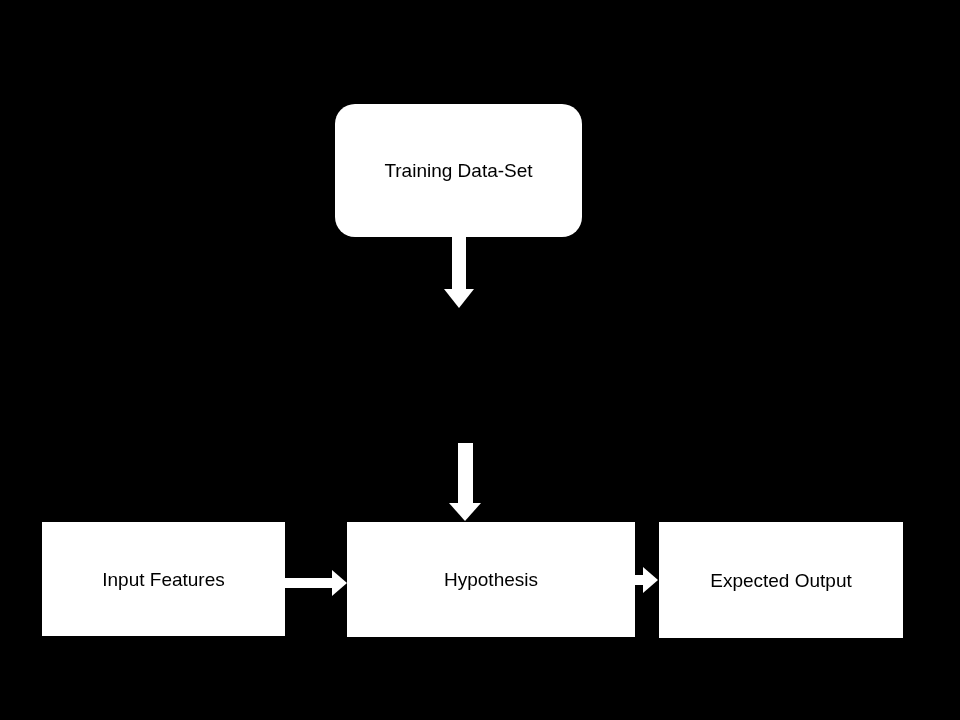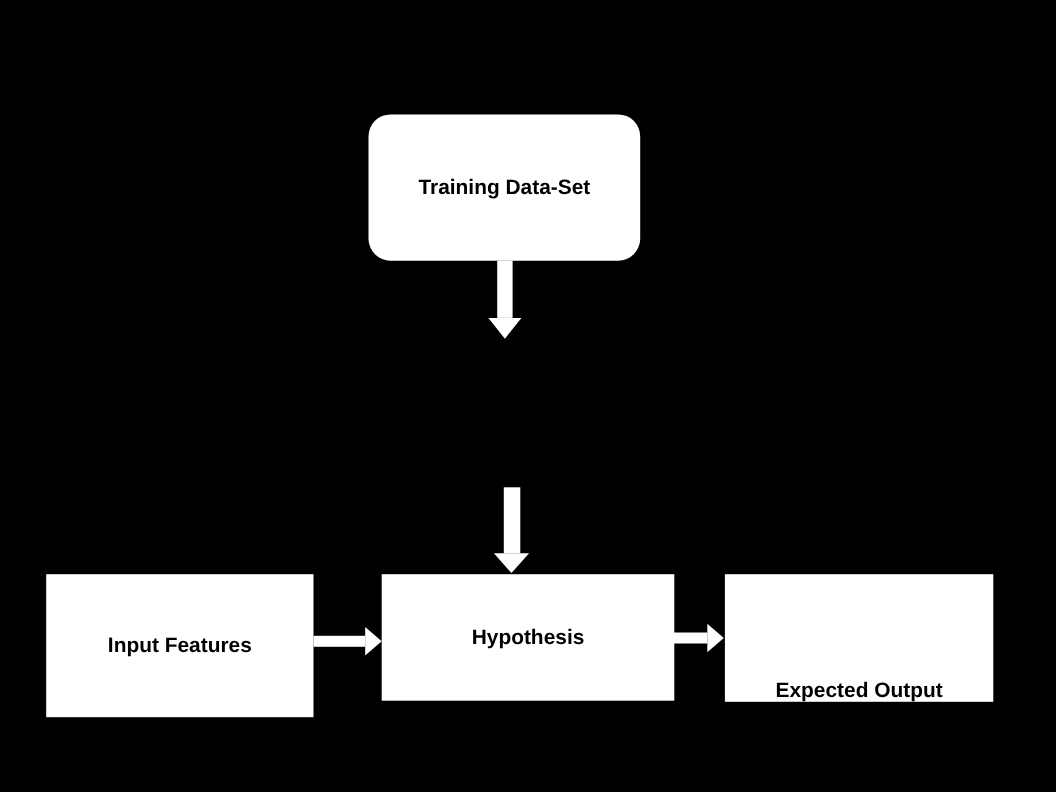--- a/index.html
+++ b/index.html
@@ -18,30 +18,29 @@
   .node {
     position: absolute;
     background: #ffffff;
     color: #000000;
     display: flex;
     align-items: center;
     justify-content: center;
     font-size: 19px;
     line-height: 1;
     text-align: center;
-    font-weight: bold;
   }
   .node.rounded { border-radius: 20px; }
 
   
   .node-training   { left: 335px; top: 104px; width: 247px; height: 133px; }
   .node-learning   { left: 342px; top: 310px; width: 246px; height: 133px; }
-  .node-input      { left: 42px;  top: 522px; width: 243px; height: 130px; justify-content: center; }
-  .node-hypothesis { left: 347px; top: 522px; width: 266px; height: 115px; }
-  .node-expected   { left: 659px; top: 522px; width: 244px; height: 116px; align-items: flex-end; }
+  .node-input      { left: 42px;  top: 522px; width: 243px; height: 114px; justify-content: center; }
+  .node-hypothesis { left: 347px; top: 522px; width: 288px; height: 115px; }
+  .node-expected   { left: 659px; top: 522px; width: 244px; height: 116px; }
 
   
   .arrow-part { position: absolute; }
   .stem { background: #ffffff; }
 
   
   .a1-stem { left: 452px; top: 237px; width: 14px; height: 52px; }
   .a1-head {
     left: 444px; top: 289px; width: 0; height: 0;
     border-left: 15px solid transparent;

